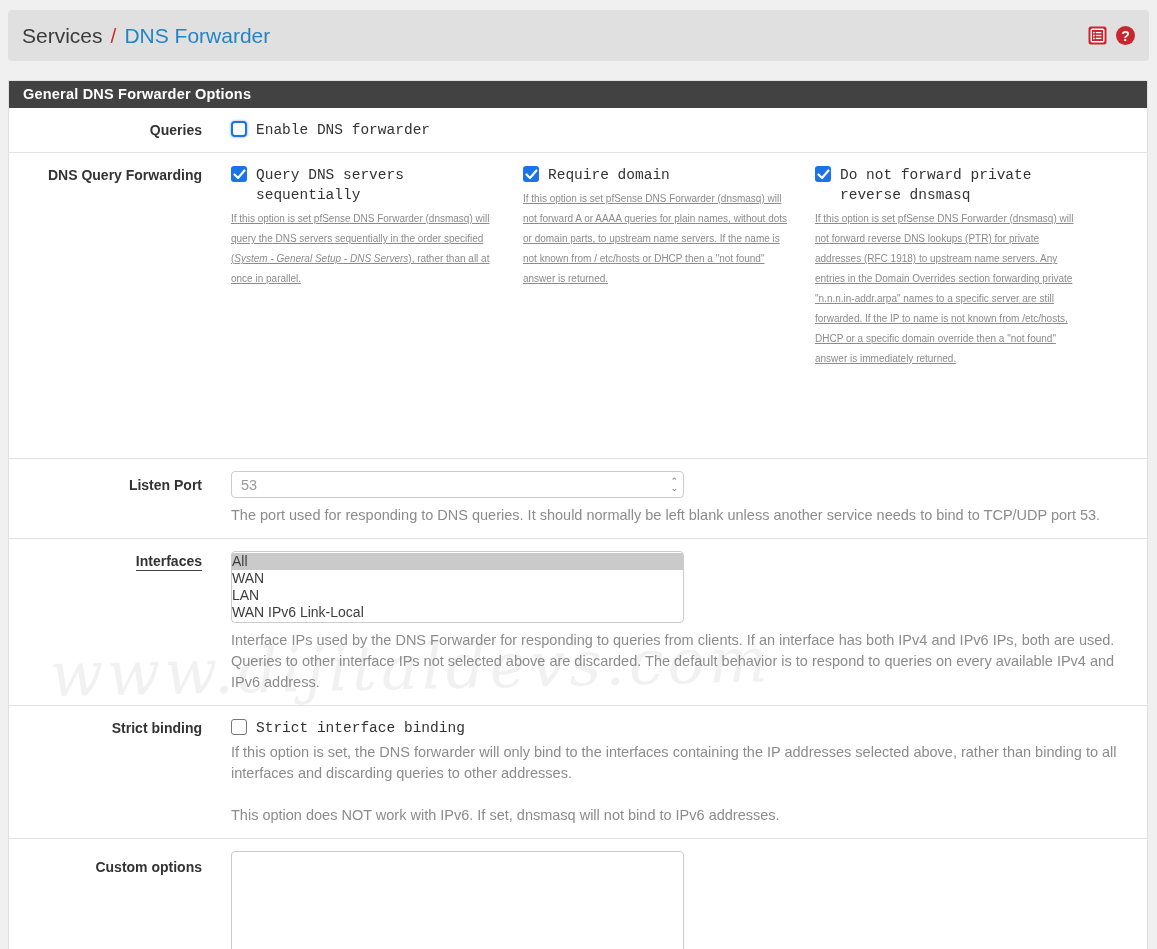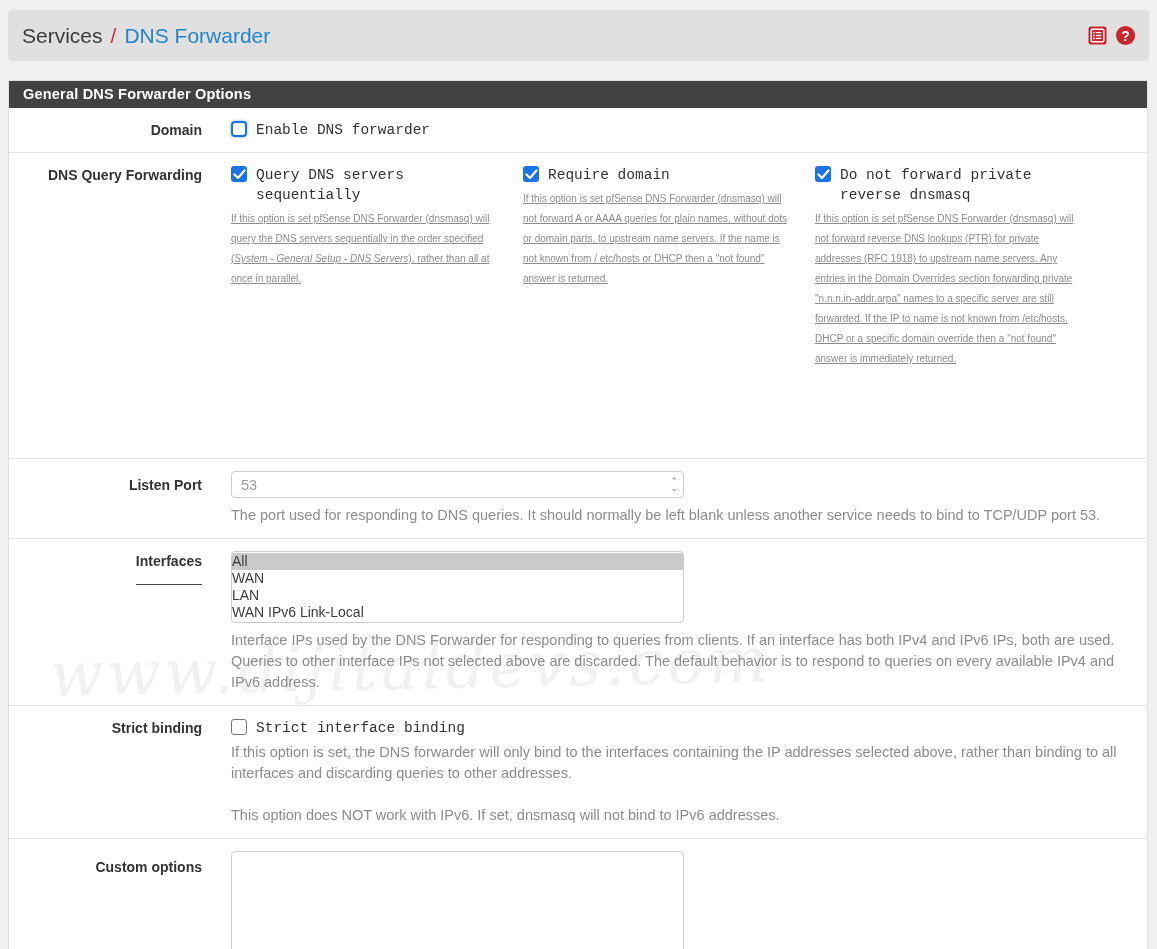--- a/index.html
+++ b/index.html
@@ -113,21 +113,21 @@
     background: #fff;
     overflow: hidden;
     padding: 1px 0;
   }
   .listbox .opt {
     font-size: 14px; color: #3d3d3d;
     padding: 0 0; height: 17px; line-height: 17px;
     cursor: default;
   }
   .listbox .opt.selected { background: #cacaca; }
-  .label-underline { border-bottom: 1px solid #444; padding-bottom: 15px; }
+  .label-underline { border-bottom: 1px solid #444; padding-bottom: 1px; }
 
   
   textarea.custom-opts {
     width: 453px; height: 112px;
     border: 1px solid #ccc; border-radius: 4px;
     resize: both;
     font-family: "Liberation Sans", sans-serif;
     font-size: 14px; color: #333;
     padding: 6px 8px;
     outline: none;
@@ -177,21 +177,21 @@
     </span>
     <span class="help-circle">?</span>
   </div>
 </div>
 
 <div class="panel">
   <div class="panel-header">General DNS Forwarder Options</div>
   <div class="panel-body">
 
     <div class="form-row">
-      <div class="row-label">Domain</div>
+      <div class="row-label">Queries</div>
       <div class="row-content">
         <div class="chk-line">
           <span class="chk chk-unchecked-focus"></span>
           <span class="chk-label">Enable DNS forwarder</span>
         </div>
       </div>
     </div>
 
     <div class="form-row" style="min-height:306px;">
       <div class="row-label">DNS Query Forwarding</div>

